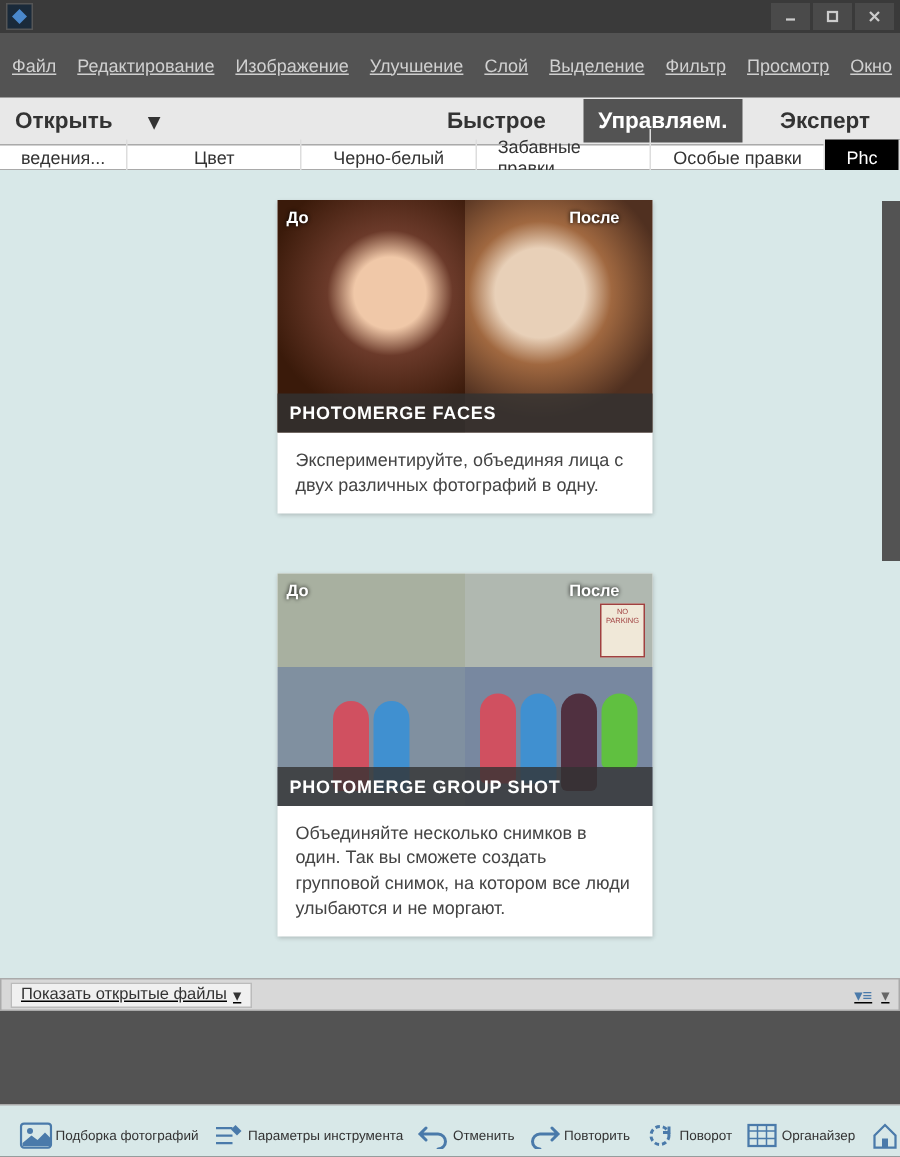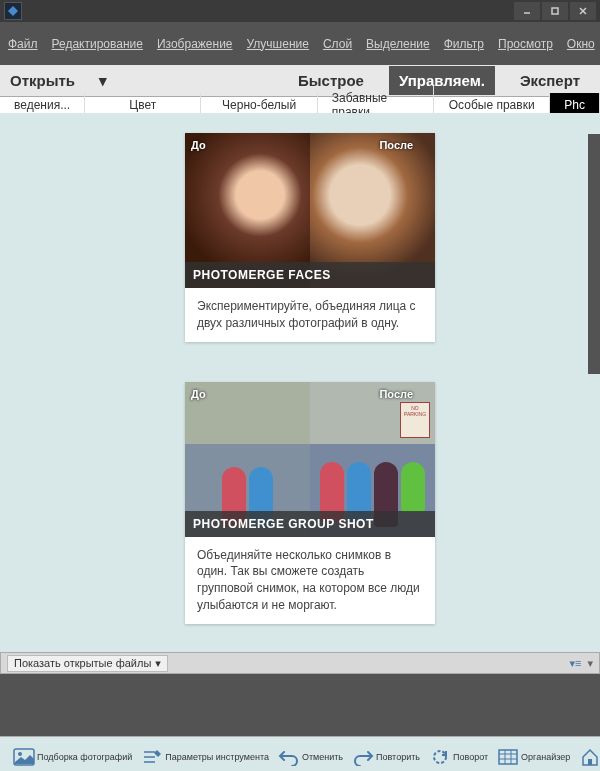--- a/index.html
+++ b/index.html
@@ -41,21 +41,21 @@
     .p1 { background: #d05060; } .p2 { background: #4090d0; } .p3 { background: #503040; height: 65px; } .p4 { background: #60c040; height: 50px; }
     .sign { position: absolute; top: 20px; right: 5px; width: 30px; height: 36px; background: #f0e8d8; border: 1px solid #a04040; font-size: 5px; text-align: center; color: #a04040; padding-top: 2px; }
     .label-before { position: absolute; top: 6px; left: 6px; color: #fff; font-size: 11px; font-weight: bold; text-shadow: 0 0 3px #000; }
     .label-after { position: absolute; top: 6px; right: 22px; color: #fff; font-size: 11px; font-weight: bold; text-shadow: 0 0 3px #000; }
     .card-title-bar { position: absolute; bottom: 0; left: 0; right: 0; background: rgba(50,50,50,0.8); padding: 6px 8px; }
     .card-title { color: #fff; font-size: 12px; font-weight: bold; letter-spacing: 0.5px; }
     .card-desc { padding: 10px 12px; font-size: 12px; color: #444; line-height: 1.4; }
     
     .scroll-right { position: absolute; right: 0; top: 134px; width: 12px; height: 240px; background: #535353; }
     
-    .bottombar { height: 22px; background: #d8d8d8; border: 1px solid #aaa; display: flex; align-items: center; justify-content: space-between; padding: 0 6px; }
+    .bottombar { height: 22px; background: #d8d8d8; border: 1px solid #aaa; display: flex; align-items: center; justify-content: space-between; padding: 0 6px; text-decoration: underline; }
     .file-select { display: flex; align-items: center; gap: 4px; font-size: 11px; color: #333; border: 1px solid #bbb; background: #f0f0f0; padding: 1px 6px; cursor: pointer; }
     .view-controls { display: flex; gap: 6px; align-items: center; }
     
     .dark-panel { height: 62px; background: #535353; }
     
     .toolbar-bottom { height: 41px; background: #d8e8e8; display: flex; align-items: center; justify-content: space-between; padding: 0 8px; border-top: 1px solid #aaa; }
     .tool-item { display: flex; flex-direction: row; align-items: center; gap: 1px; cursor: pointer; padding: 0 4px; text-align: right; }
     .tool-icon { width: 24px; height: 22px; display: flex; align-items: center; justify-content: center; color: #4a7aaa; }
     .tool-label { font-size: 9px; color: #333; white-space: nowrap; }
   </style>

